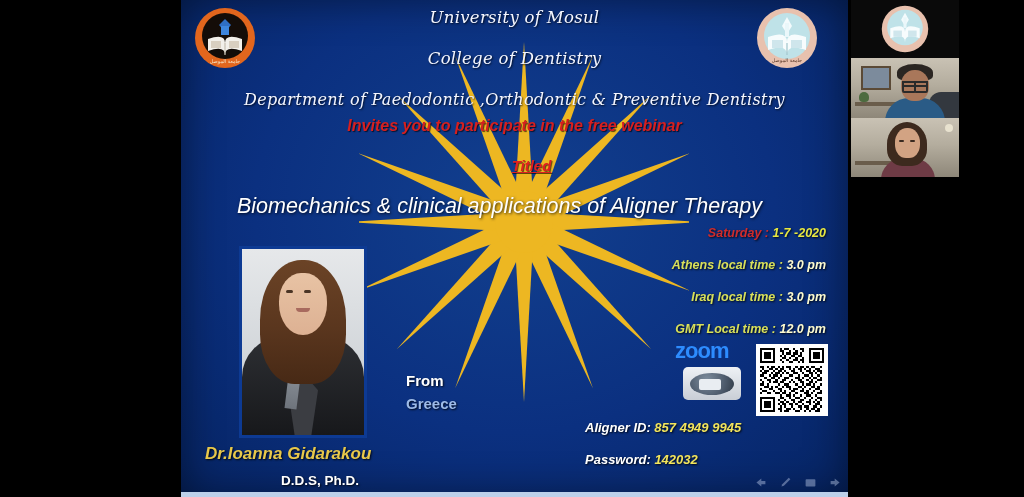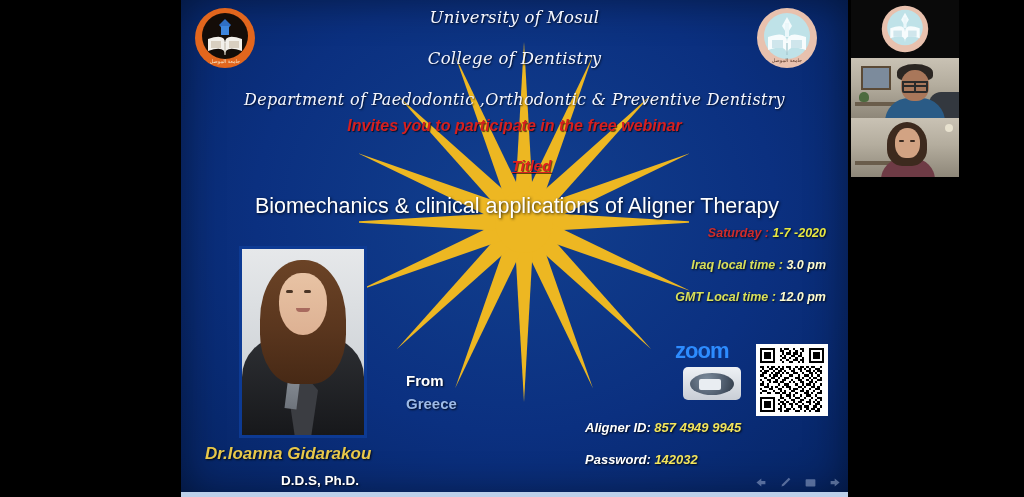--- a/index.html
+++ b/index.html
@@ -50,22 +50,22 @@
     position:absolute; z-index:5; top:157px; width:100%; text-align:center;
     font-family:"Liberation Sans", sans-serif; font-style:italic; font-weight:bold;
     font-size:15px; color:#e02020; text-decoration:underline;
     text-shadow:1px 1px 1px rgba(0,0,0,.6);
     padding-left:34px;
   }
 
   
   #slide-title {
     position:absolute; z-index:6; top:190px; left:56px; width:560px;
-    text-align:center; font-family:"Liberation Sans", sans-serif;
-    font-weight:normal; font-size:21.5px; line-height:33px;
+    font-family:"Liberation Sans", sans-serif;
+    font-style:italic; font-weight:normal; font-size:21.5px; line-height:33px;
     color:#ffffff; text-shadow:1px 1px 3px rgba(0,0,0,.8);
   }
 
   
   #schedule { position:absolute; z-index:6; right:22px; top:226px; text-align:right; }
   .sched-row { font-family:"Liberation Sans", sans-serif; font-style:italic;
                font-weight:bold; font-size:12.5px; margin-bottom:18px;
                text-shadow:1px 1px 2px rgba(0,0,0,.8); white-space:nowrap; }
   .sched-row .lbl { color:#d8e05a; }
   .sched-row .val { color:#fdfbd0; }
@@ -297,20 +297,24 @@
     <div class="hdr" id="h-department">Department of Paedodontic ,Orthodontic &amp; Preventive Dentistry</div>
     <div id="h-invite">Invites you to participate in the free webinar</div>
     <div id="h-titled">Titled</div>
 
     <div id="slide-title">Biomechanics &amp; clinical applications of Aligner Therapy</div>
 
     <div id="schedule">
       <div class="sched-row" id="row-date">
         <span class="lbl">Saturday :</span>
         <span class="val">1-7 -2020</span>
+      </div>
+      <div class="sched-row">
+        <span class="lbl">Athens  local time :</span>
+        <span class="val">3.0 pm</span>
       </div>
       <div class="sched-row">
         <span class="lbl">Iraq  local time :</span>
         <span class="val">3.0 pm</span>
       </div>
       <div class="sched-row">
         <span class="lbl">GMT  Local time :</span>
         <span class="val">12.0 pm</span>
       </div>
     </div>

